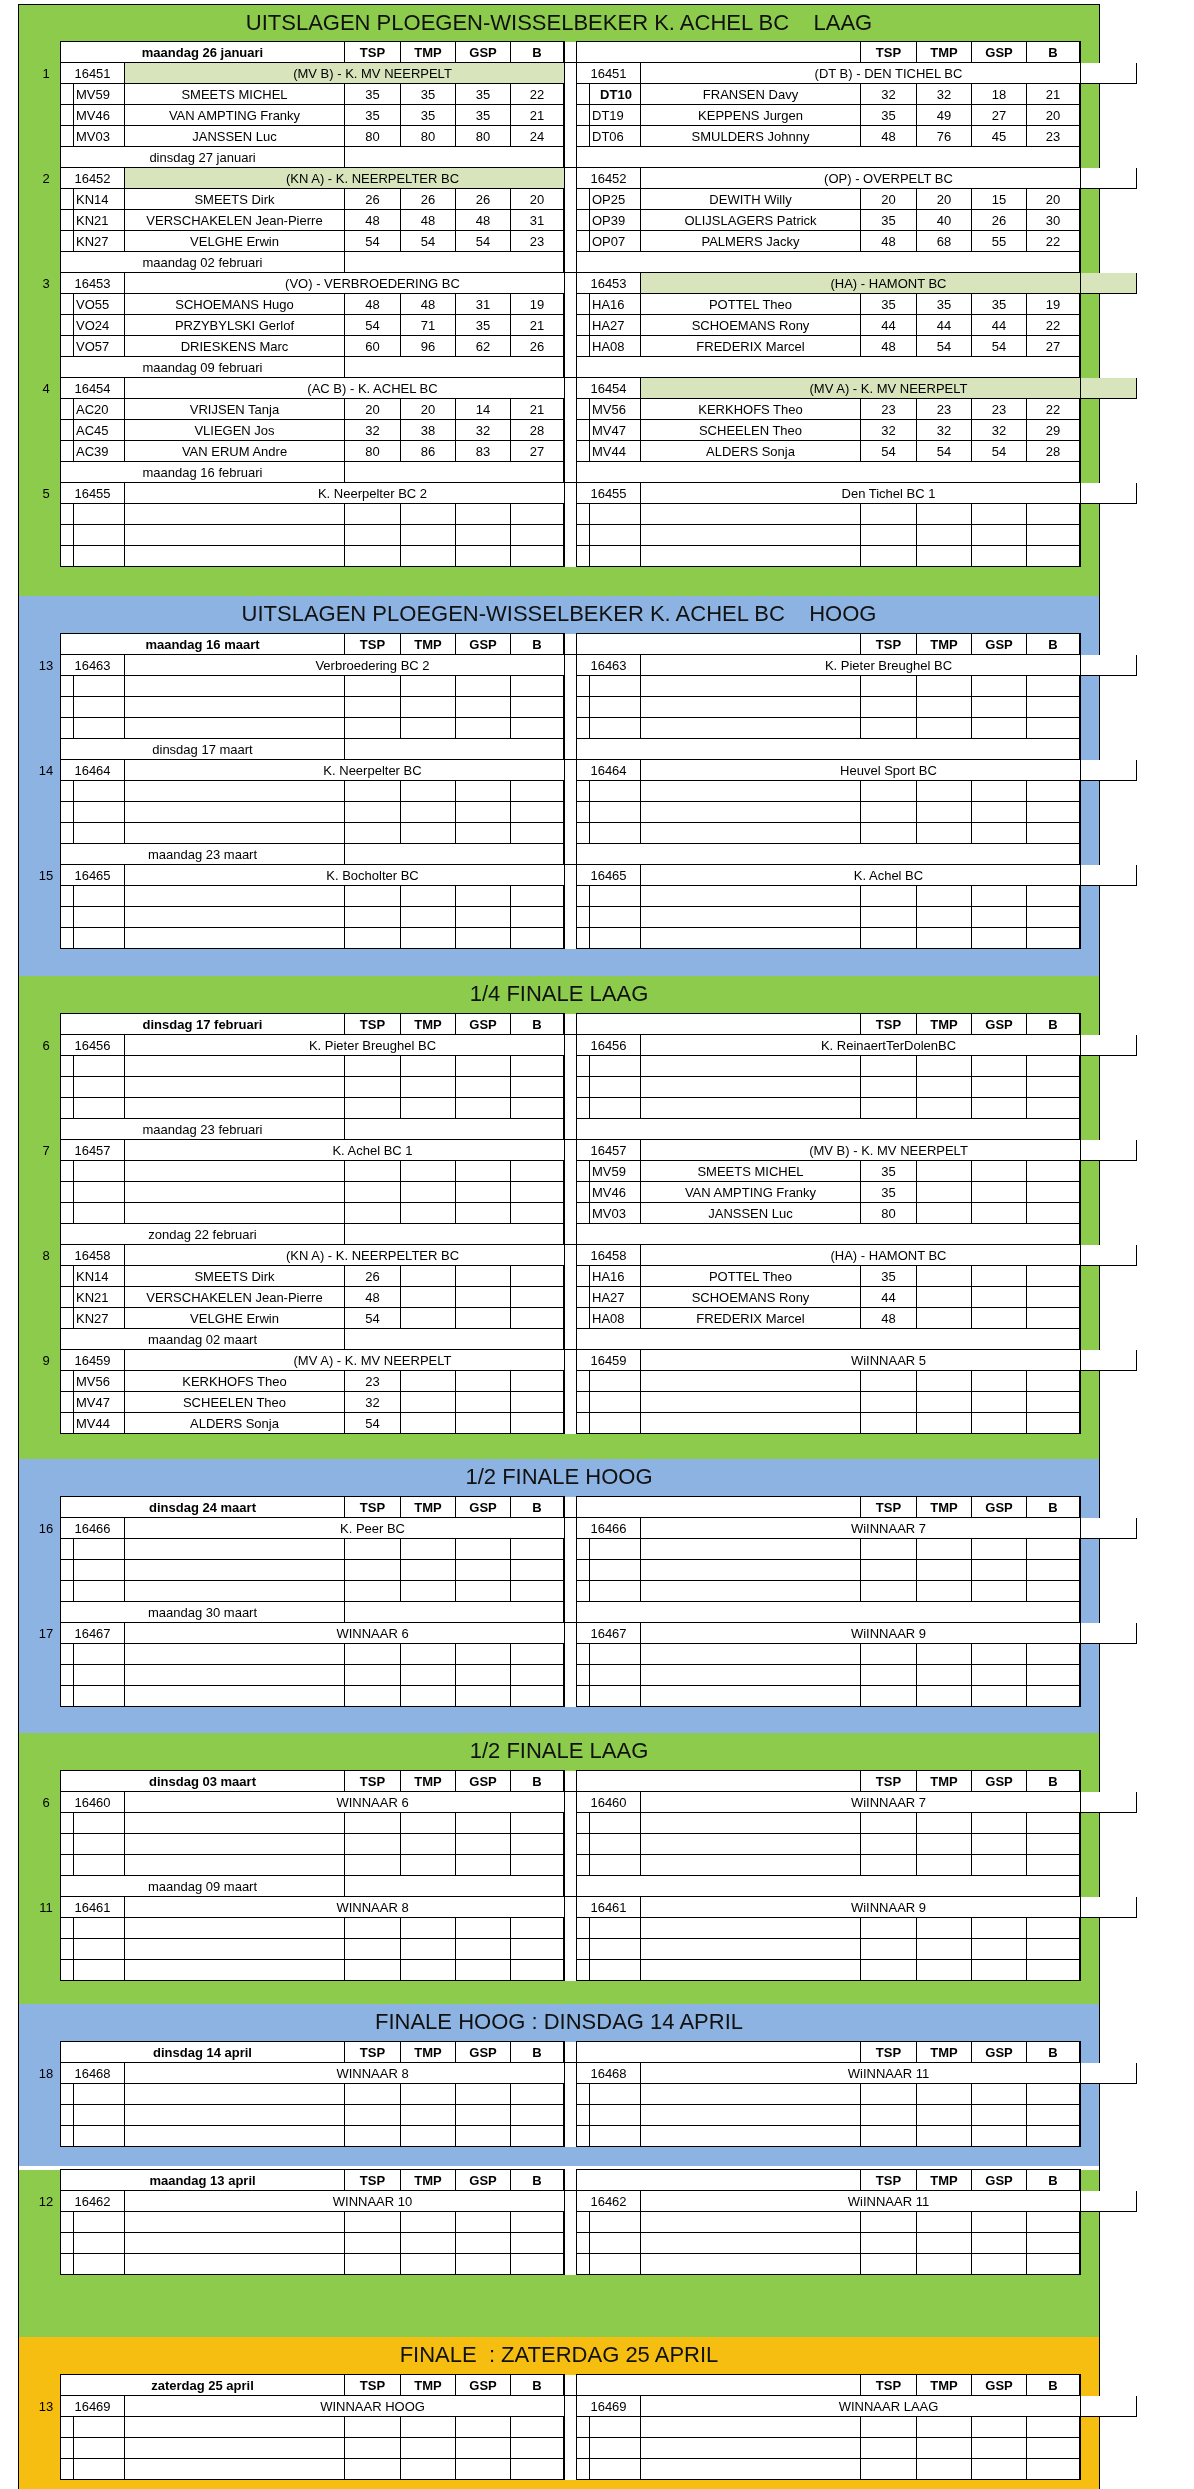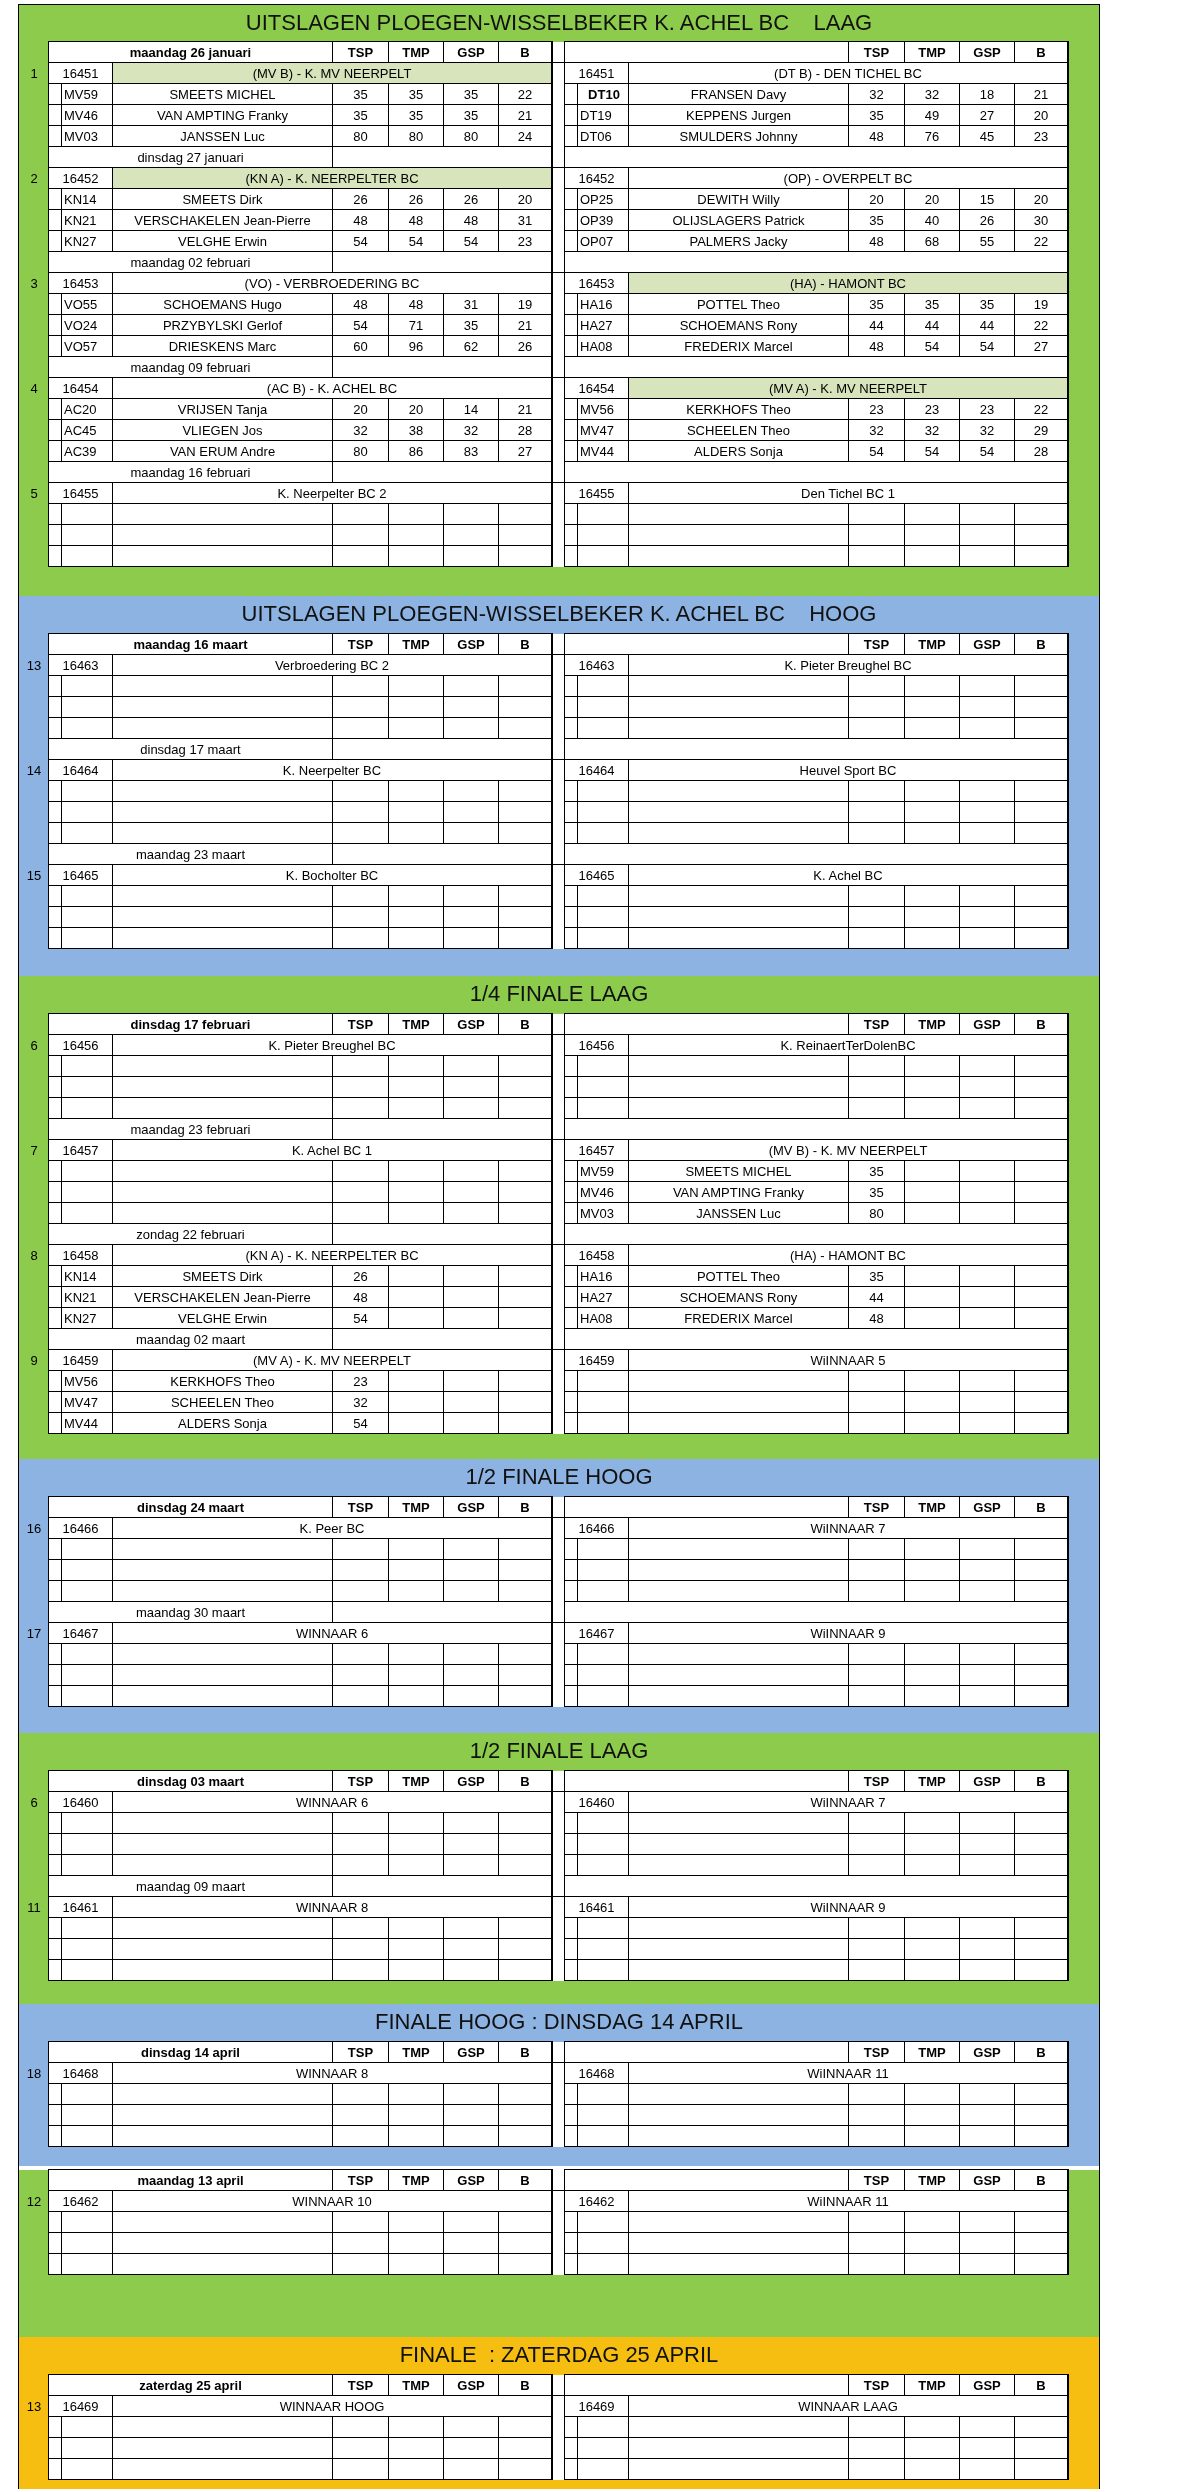--- a/index.html
+++ b/index.html
@@ -3,40 +3,40 @@
 <meta charset="utf-8">
 <style>
   html, body { margin:0; padding:0; background:#ffffff; }
   body { width:1194px; height:2489px; position:relative; font-family:"Liberation Sans", sans-serif; color:#000; }
   #sheet { position:absolute; left:18px; top:4px; width:1080px; border:1px solid #000; }
   .section { position:relative; box-sizing:border-box; }
   .section.green { background:#8ccb4b; }
   .section.blue { background:#8db3e2; }
   .section.orange { background:#f7be12; }
   .section-title { height:34px; line-height:36px; text-align:center; font-size:22px; color:#111; white-space:pre; }
-  .grid { position:relative; margin-left:30px; width:1020px; }
+  .grid { position:relative; margin-left:42px; width:1020px; }
   .row { position:relative; height:21px; }
   .rownum { position:absolute; left:-30px; width:30px; top:0; height:21px; line-height:21px; text-align:center; font-size:13px; }
   .half { position:absolute; top:0; height:21px; }
   .half.left { left:0; width:503px; }
   .half.right { left:516px; width:503px; }
   .cell { position:absolute; top:0; height:21px; line-height:21px; box-sizing:border-box; border-right:1px solid #000; border-bottom:1px solid #000; font-size:13px; text-align:center; overflow:hidden; white-space:nowrap; background:#fff; }
   .hdr .cell { font-weight:bold; }
   .date-cell { text-align:center; font-weight:normal; }
   .team { background:#fff; }
   .team.hl { background:#d8e4bc; }
   .c-sub { left:0; width:13px; }
   .c-code { left:13px; width:51px; }
   .c-name { left:64px; width:220px; }
   .c-tsp { left:284px; width:56px; }
   .c-tmp { left:340px; width:55px; }
   .c-gsp { left:395px; width:55px; }
   .c-b { left:450px; width:53px; }
   .c-num { left:0; width:64px; }
-  .c-team { left:64px; width:439px; }
+  .c-team { left:64px; width:496px; }
   .c-date { left:0; width:284px; }
   .c-blank { left:284px; width:219px; }
   .c-rightfull { left:0; width:503px; }
   .tborder { position:absolute; border:1px solid #000; box-sizing:border-box; pointer-events:none; }
   .gapline { position:absolute; top:0; height:21px; width:13px; left:503px; background:#fff; border-right:1px solid #000; box-sizing:border-box; }
   .gapwide { position:absolute; top:0; height:21px; left:503px; width:13px; background:#fff; border-bottom:1px solid #000; box-sizing:border-box; }
 </style>
 </head>
 <body>
 

